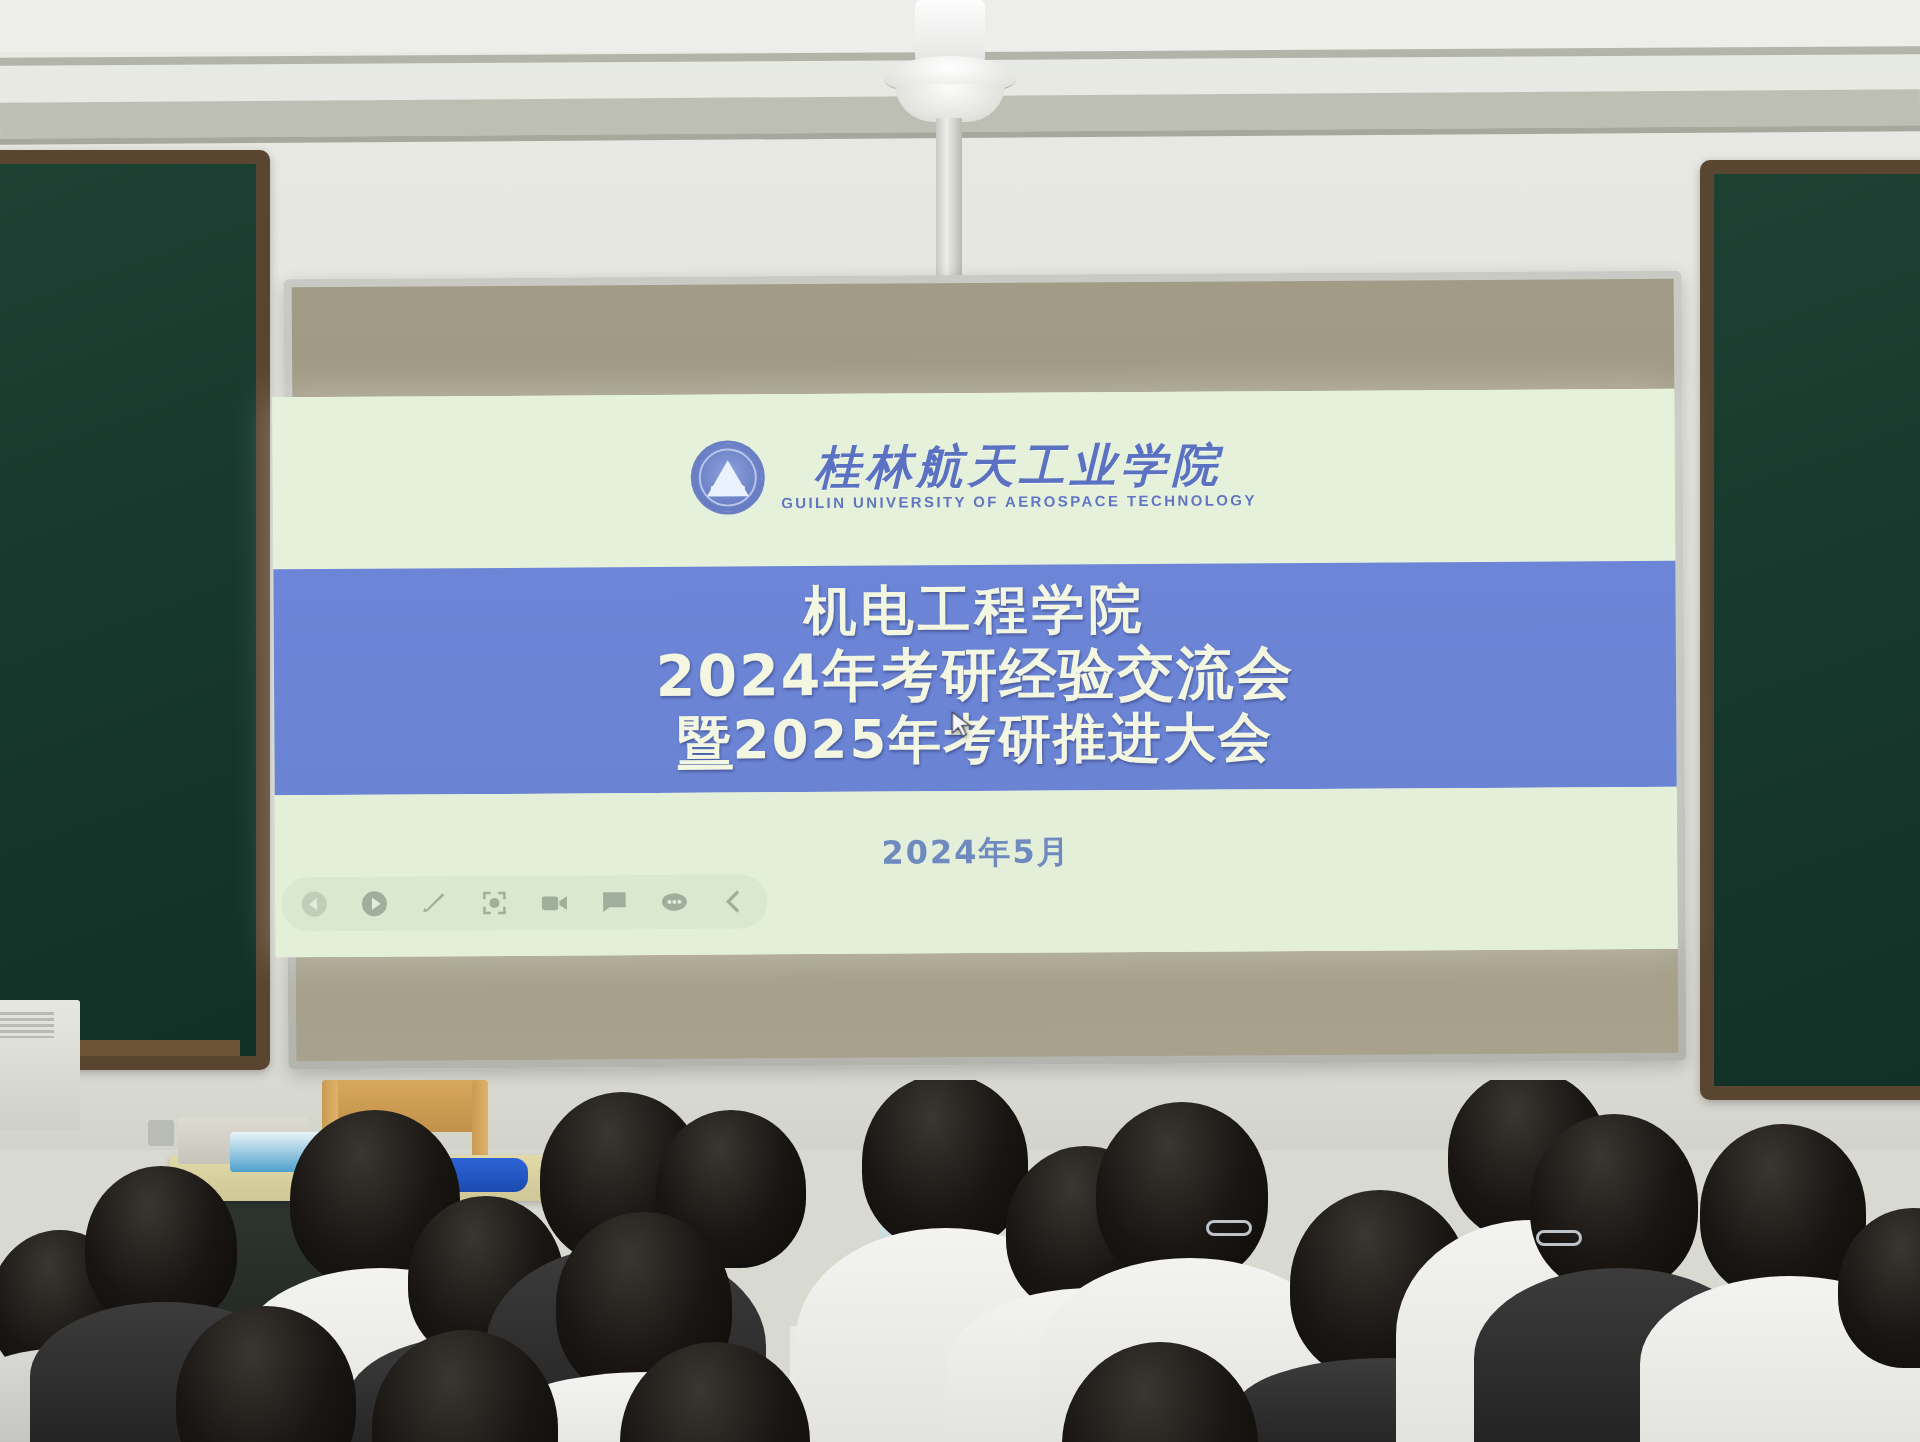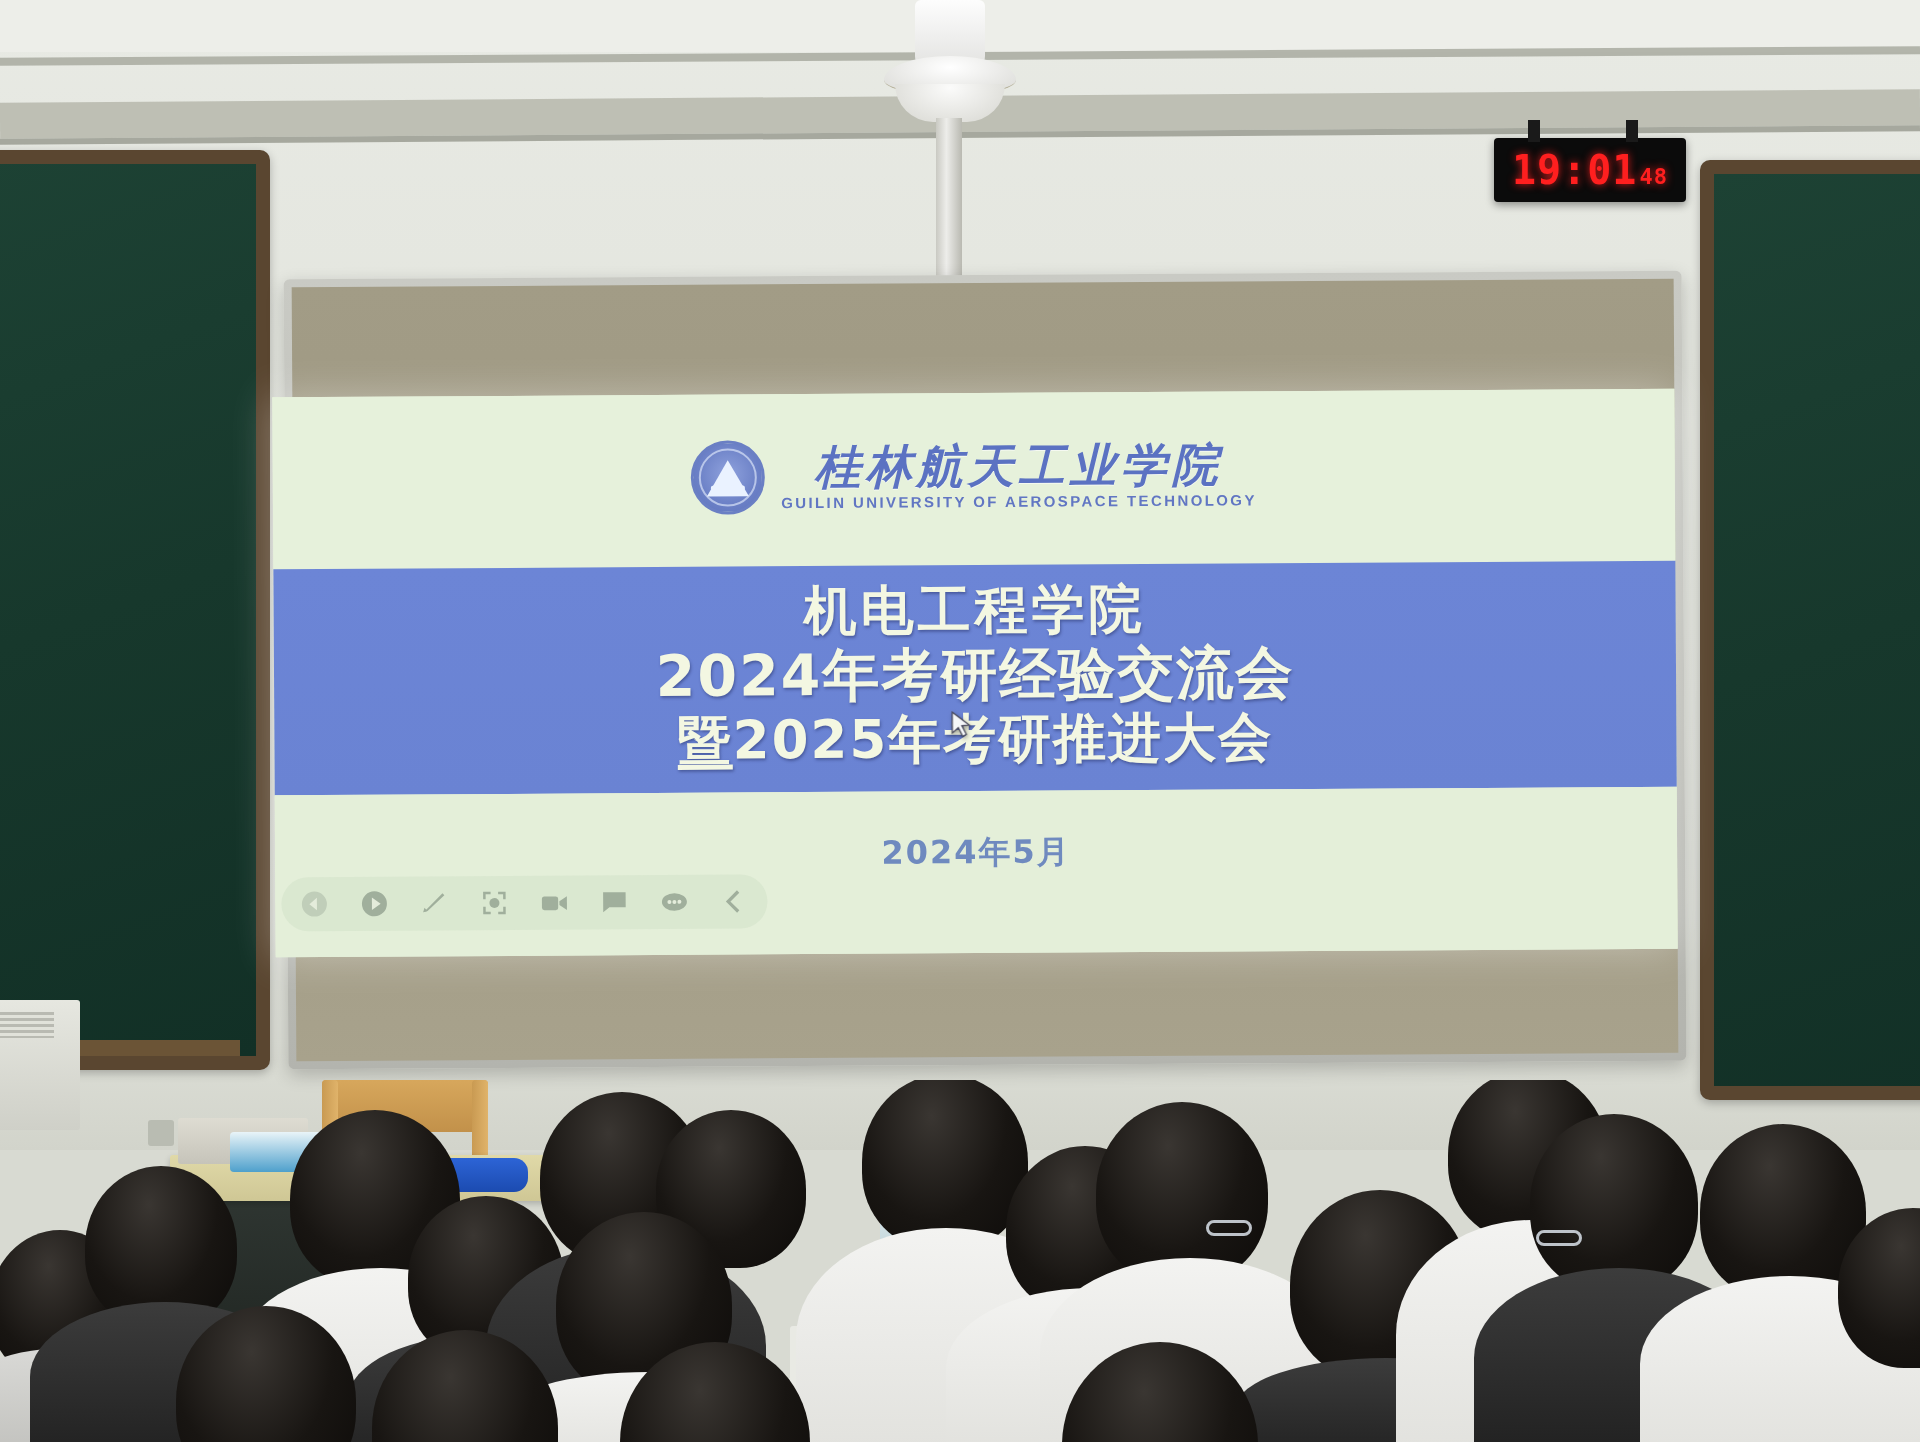--- a/index.html
+++ b/index.html
@@ -330,28 +330,20 @@
   <div class="proj-cable"></div>
   <div class="proj-cable2"></div>
   <div class="proj-plate">
     <div class="proj-screw" style="left:14px; top:8px;"></div>
     <div class="proj-screw" style="right:14px; top:8px;"></div>
   </div>
   <div class="proj-body">
     <div class="proj-label">BenQ</div>
   </div>
 
-  <div class="clock">
-    <div class="clock-tab" style="left:34px;"></div>
-    <div class="clock-tab" style="right:48px;"></div>
-    <div class="clock-time">
-      <span>19:01</span>
-        <span class="clock-sec">48</span>
-    </div>
-  </div>
 
   <div class="wb-frame">
     <div class="wb-surface">
 
       <div class="projection">
         <div class="proj-top"></div>
         <div class="proj-band"></div>
         <div class="proj-bot"></div>
 
         <div class="logo-row">

